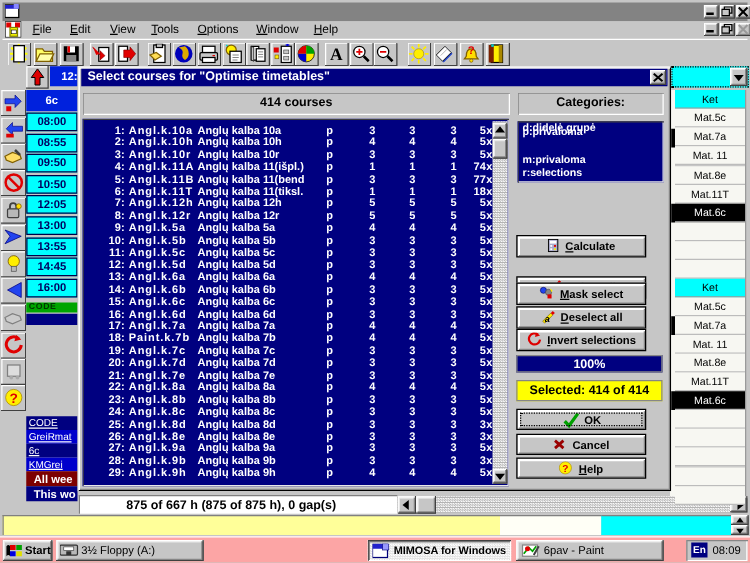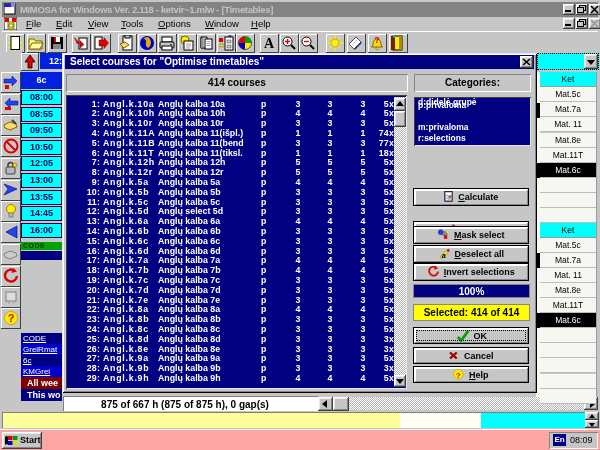--- a/index.html
+++ b/index.html
@@ -41,38 +41,37 @@
 .cn{left:0;width:32px;text-align:right}
 .cc{left:35px;letter-spacing:0.75px}
 .cm{left:90px;letter-spacing:0}
 .cp{left:193px}
 .c1{left:220px;width:20px;text-align:center}
 .c2{left:252px;width:20px;text-align:center}
 .c3{left:285px;width:20px;text-align:center}
 .c4{left:300px;width:26px;text-align:right}
 #katlist{left:414px;top:97px;width:117px;height:49px;background:#000080;box-shadow:inset 1px 1px 0 #404040,inset -1px -1px 0 #e8e8e8}
 .kl{position:absolute;left:418px;width:110px;height:11px;color:#fff;font-weight:bold;font-size:8.5px;line-height:11.2px;white-space:nowrap}
-.dbtn{left:413px;width:116px;height:18px;line-height:17px;white-space:nowrap}
+.dbtn{left:413px;width:104px;height:18px;line-height:17px;white-space:nowrap}
 .dbtn svg,.dbtn b{vertical-align:middle}
 
 .sbtn{background:#c6c6c6;box-shadow:inset -1px -1px 0 #404040,inset 1px 1px 0 #fff,inset -2px -2px 0 #868686,inset 2px 2px 0 #e8e8e8}
 .arr{width:0;height:0;position:absolute}
 .hatch{background:repeating-conic-gradient(#fff 0% 25%,#b4b4b4 0% 50%);background-size:2px 2px}
 
 #task{left:0;top:429px;width:600px;height:34px;background:#fca5a5;border-top:1px solid #fff}
 .tkb{top:2px;height:17px;font-size:9px;line-height:16px;color:#000;white-space:nowrap;overflow:hidden}
 </style></head><body>
 
 <div class="ab" id="tbar">
  <svg class="ab" style="left:2px;top:1px" width="13" height="13">
       <rect x="0" y="1" width="11" height="10" fill="#fff" stroke="#000"></rect>
       <rect x="0" y="1" width="11" height="3" fill="#2222cc"></rect>
       <rect x="7" y="0" width="4" height="4" fill="#8888ff"></rect>
     </svg>
- <span style="position:absolute;left:18px">MIMOSA for Windows Ver. 2.118 - ketvir~1.mlw - [Timetables]</span>
  <div class="ab wb rz2" style="left:561px">
       <div class="ab" style="left:2px;top:6px;width:6px;height:2px;background:#000"></div>
     </div>
  <div class="ab wb rz2" style="left:574px">
       <svg width="10" height="9" style="position:absolute;left:1px;top:1px">
         <rect x="2.5" y="0.5" width="6" height="5" fill="none" stroke="#000"></rect>
         <rect x="0.5" y="2.5" width="6" height="5" fill="#c6c6c6" stroke="#000"></rect>
       </svg>
     </div>
  <div class="ab wb rz2" style="left:587px">
@@ -528,21 +527,21 @@
     <span class="cm">Anglų kalba 5c</span>
     <span class="cp">p</span>
     <span class="c1">3</span>
     <span class="c2">3</span>
     <span class="c3">3</span>
     <span class="c4">5x</span>
   </div>
 <div class="lr" style="top:207.3px">
     <span class="cn">12:</span>
     <span class="cc">Angl.k.5d</span>
-    <span class="cm">Anglų select 5d</span>
+    <span class="cm">Anglų kalba 5d</span>
     <span class="cp">p</span>
     <span class="c1">3</span>
     <span class="c2">3</span>
     <span class="c3">3</span>
     <span class="c4">5x</span>
   </div>
 <div class="lr" style="top:217.1px">
     <span class="cn">13:</span>
     <span class="cc">Angl.k.6a</span>
     <span class="cm">Anglų kalba 6a</span>
@@ -587,21 +586,21 @@
     <span class="cc">Angl.k.7a</span>
     <span class="cm">Anglų kalba 7a</span>
     <span class="cp">p</span>
     <span class="c1">4</span>
     <span class="c2">4</span>
     <span class="c3">4</span>
     <span class="c4">5x</span>
   </div>
 <div class="lr" style="top:266.1px">
     <span class="cn">18:</span>
-    <span class="cc">Angl.k.7b</span>
+    <span class="cc">Paint.k.7b</span>
     <span class="cm">Anglų kalba 7b</span>
     <span class="cp">p</span>
     <span class="c1">4</span>
     <span class="c2">4</span>
     <span class="c3">4</span>
     <span class="c4">5x</span>
   </div>
 <div class="lr" style="top:275.9px">
     <span class="cn">19:</span>
     <span class="cc">Angl.k.7c</span>
@@ -771,17 +770,42 @@
  <div class="ab rz2 tkb" style="left:2px;width:40px;font-weight:bold">
   <svg width="14" height="13" style="position:absolute;left:3px;top:2px">
         <path d="M0 3 q2 -2 3 0 l0 8 q-1 -2 -3 0 z" fill="#000"></path>
         <rect x="3" y="2" width="4.5" height="4" fill="#e00000"></rect>
         <rect x="8" y="2" width="4.5" height="4" fill="#00a000"></rect>
         <rect x="3" y="7" width="4.5" height="4" fill="#0000e0"></rect>
         <rect x="8" y="7" width="4.5" height="4" fill="#e0e000"></rect>
       </svg>
   <span style="position:absolute;left:18px">Start</span>
     </div>
+ <div class="ab rz2 tkb" style="left:45px;width:118px">
+  <svg width="15" height="11" style="position:absolute;left:3px;top:3px">
+        <rect x="0" y="1" width="14" height="8" rx="1" fill="#b8b8b8" stroke="#303030"></rect>
+        <rect x="3" y="2.5" width="8" height="3" fill="#fff" stroke="#303030" stroke-width="0.5"></rect>
+        <rect x="5" y="6" width="4" height="3" fill="#303030"></rect>
+      </svg>
+  <span style="position:absolute;left:20px">3½ Floppy (A:)</span>
+    </div>
+ <div class="ab tkb" style="left:294px;width:115px;font-weight:bold;background:repeating-conic-gradient(#fff 0% 25%,#dedede 0% 50%);background-size:2px 2px;box-shadow:inset 1px 1px 0 #404040,inset -1px -1px 0 #fff,inset 2px 2px 0 #868686">
+  <svg width="14" height="12" style="position:absolute;left:4px;top:3px">
+        <rect x="0" y="0" width="12" height="11" fill="#fff" stroke="#00007a"></rect>
+        <rect x="0" y="0" width="12" height="4" fill="#2222cc"></rect>
+        <rect x="8" y="0" width="5" height="5" fill="#9999ff" stroke="#00007a" stroke-width="0.5"></rect>
+      </svg>
+  <span style="position:absolute;left:21px;font-size:8.7px">MIMOSA for Windows</span>
+    </div>
+ <div class="ab rz2 tkb" style="left:413px;width:118px">
+      <svg width="15" height="13" style="position:absolute;left:4px;top:2px">
+        <rect x="1" y="2" width="12" height="9" fill="#fff" stroke="#868686"></rect>
+        <path d="M2 9 l4 -5 3 3 3 -4" stroke="#00a000" stroke-width="1.4" fill="none"></path>
+        <circle cx="5" cy="5" r="2" fill="#e00000"></circle>
+        <path d="M10 10 l4 -7" stroke="#404040" stroke-width="1.6"></path>
+      </svg>
+  <span style="position:absolute;left:22px">6pav - Paint</span>
+    </div>
  <div class="ab sk tkb" style="left:549px;width:49px">
   <div style="position:absolute;left:4px;top:2px;width:13px;height:12px;background:#000080;color:#fff;font-size:8px;font-weight:bold;text-align:center;line-height:12px">En</div>
   <span style="position:absolute;left:21px">08:09</span>
     </div>
 </div>
 
 </body></html>

